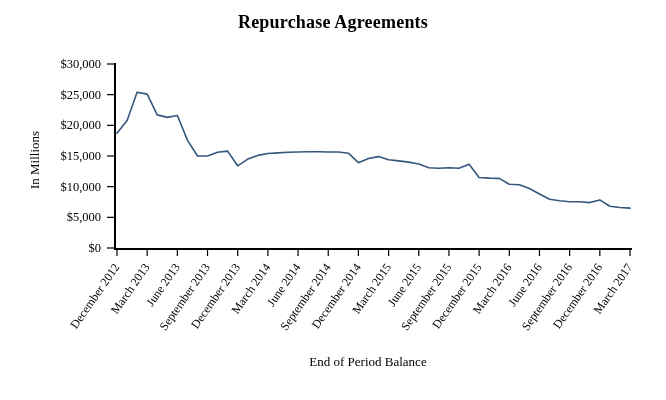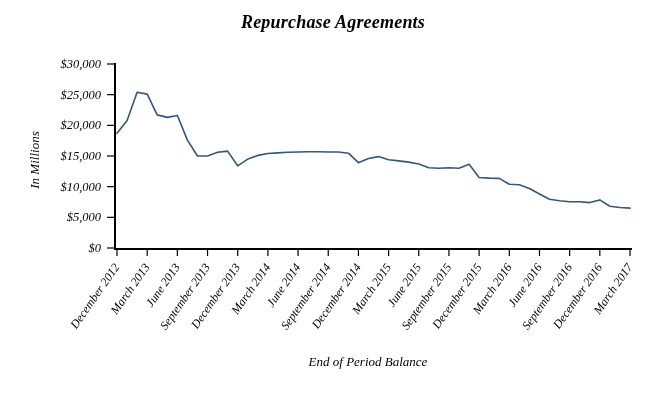--- a/index.html
+++ b/index.html
@@ -2,21 +2,20 @@
 <html><head>
 <meta charset="utf-8">
 <style>
   html,body{margin:0;padding:0;background:#ffffff;}
   .page{
     position:relative;
     width:666px;height:400px;
     background:#ffffff;
     font-family:"Liberation Serif", serif;
     overflow:hidden;
-    font-style:italic;
   }
   .chart-title{
     position:absolute;
     top:12px;left:0;width:666px;
     text-align:center;
     font-size:18px;
     font-weight:bold;
     color:#000000;
     letter-spacing:0.2px;
   }

